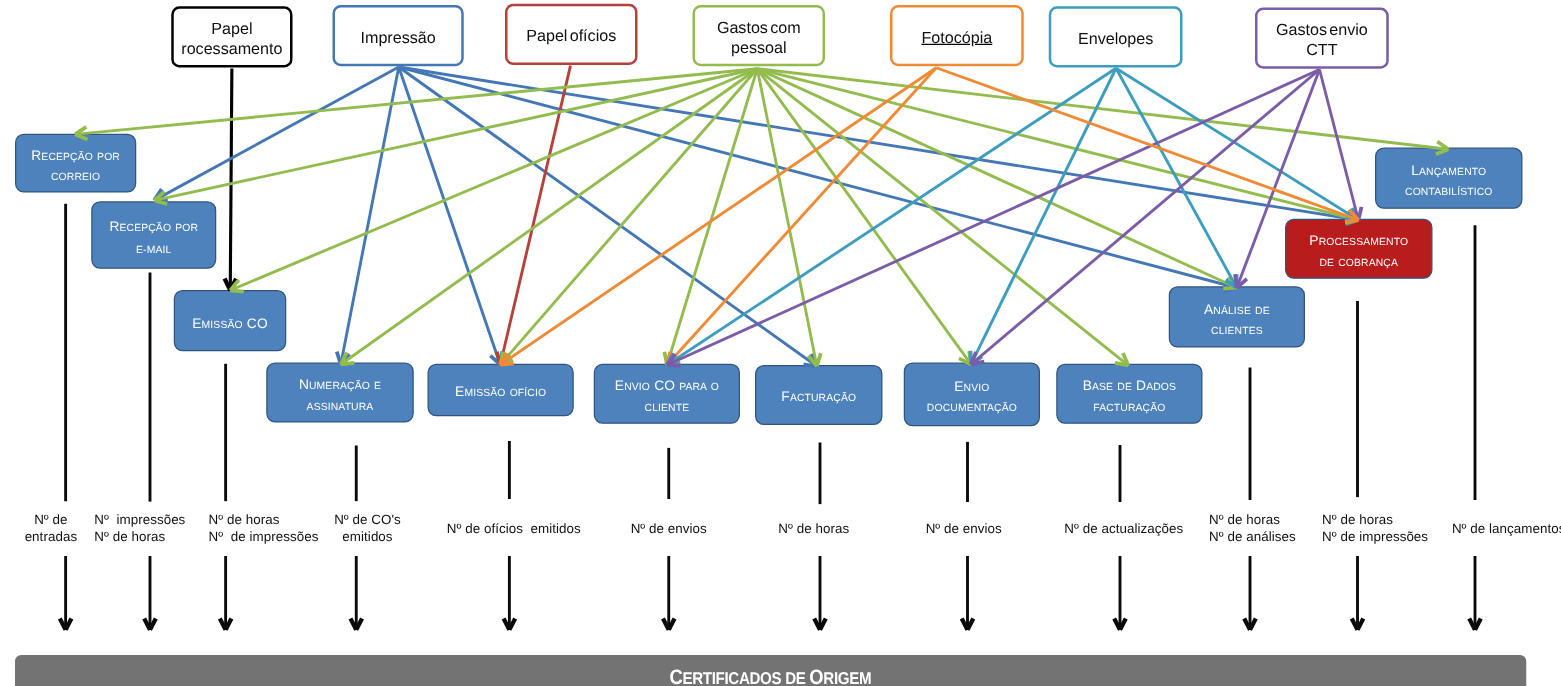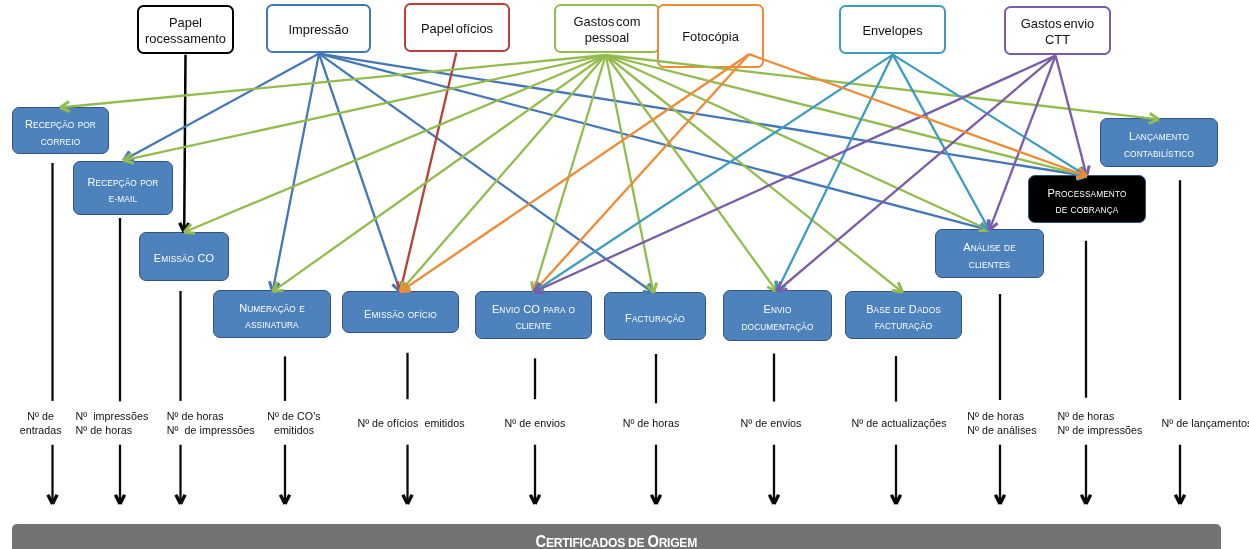--- a/index.html
+++ b/index.html
@@ -262,21 +262,21 @@
       <div class="node src" style="left: 266px; top: 4px; width: 105px; height: 49px; border: 2.2px solid rgb(68, 119, 181);">
         <span class="ln">Impressão</span>
       </div>
       <div class="node src" style="left: 404px; top: 3px; width: 106px; height: 49px; border: 2.2px solid rgb(181, 65, 58);">
         <span class="ln">Papel ofícios</span>
       </div>
       <div class="node src" style="left: 554px; top: 4px; width: 106px; height: 49px; border: 2.2px solid rgb(147, 188, 78);">
         <span class="ln">Gastos com</span>
         <span class="ln">pessoal</span>
       </div>
-      <div class="node src" style="left: 657px; top: 4px; width: 107px; height: 64px; border: 2.2px solid rgb(240, 138, 52);">
+      <div class="node src" style="left: 712px; top: 4px; width: 107px; height: 49px; border: 2.2px solid rgb(240, 138, 52); text-decoration: underline;">
         <span class="ln">Fotocópia</span>
       </div>
       <div class="node src" style="left: 839px; top: 5px; width: 107px; height: 49px; border: 2.2px solid rgb(60, 157, 191);">
         <span class="ln">Envelopes</span>
       </div>
       <div class="node src" style="left: 1004px; top: 6px; width: 107px; height: 49px; border: 2.2px solid rgb(122, 92, 168);">
         <span class="ln">Gastos envio</span>
         <span class="ln">CTT</span>
       </div>
       <div class="node proc" style="left: 12px; top: 107px; width: 97px; height: 47px; background: rgb(78, 130, 188); border-color: rgb(49, 85, 126); color: rgb(255, 255, 255);">
@@ -309,21 +309,21 @@
         <span class="ln">documentação</span>
       </div>
       <div class="node proc" style="left: 845px; top: 291px; width: 117px; height: 48px; background: rgb(78, 130, 188); border-color: rgb(49, 85, 126); color: rgb(255, 255, 255);">
         <span class="ln"><span class="cap">B</span>ase de <span class="cap">D</span>ados</span>
         <span class="ln">facturação</span>
       </div>
       <div class="node proc" style="left: 935px; top: 229px; width: 109px; height: 49px; background: rgb(78, 130, 188); border-color: rgb(49, 85, 126); color: rgb(255, 255, 255);">
         <span class="ln"><span class="cap">A</span>nálise de</span>
         <span class="ln">clientes</span>
       </div>
-      <div class="node proc" style="left: 1028px; top: 175px; width: 118px; height: 48px; background: #000000; border-color: rgb(49, 85, 126); color: rgb(255, 255, 255); align-items: center;">
+      <div class="node proc" style="left: 1028px; top: 175px; width: 118px; height: 48px; background: #b91c1c; border-color: rgb(49, 85, 126); color: rgb(255, 255, 255); align-items: center;">
         <span class="ln"><span class="cap">P</span>rocessamento</span>
         <span class="ln">de cobrança</span>
       </div>
       <div class="node proc" style="left: 1100px; top: 118px; width: 118px; height: 49px; background: rgb(78, 130, 188); border-color: rgb(49, 85, 126); color: rgb(255, 255, 255);">
         <span class="ln"><span class="cap">L</span>ançamento</span>
         <span class="ln">contabilístico</span>
       </div>
     </div>
 <div id="banner" style="left: 12px; top: 512px; width: 1209px; height: 32px; background: #737373; margin-top: 12px;">
   <span class="ln"><span class="cap">C</span>ertificados de <span class="cap">O</span>rigem</span>

